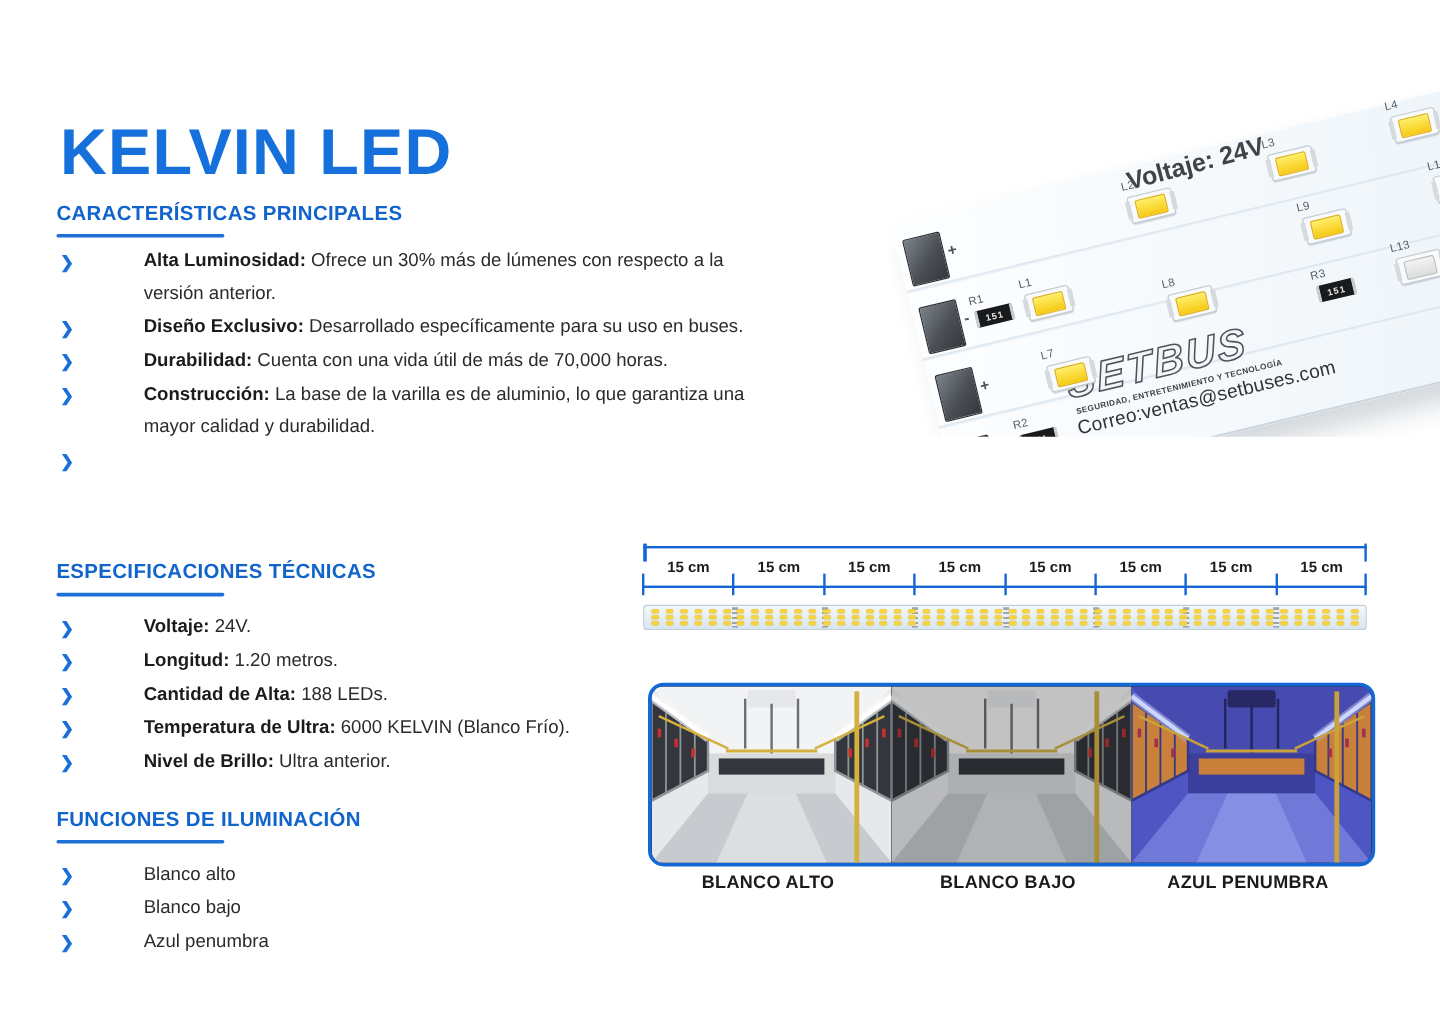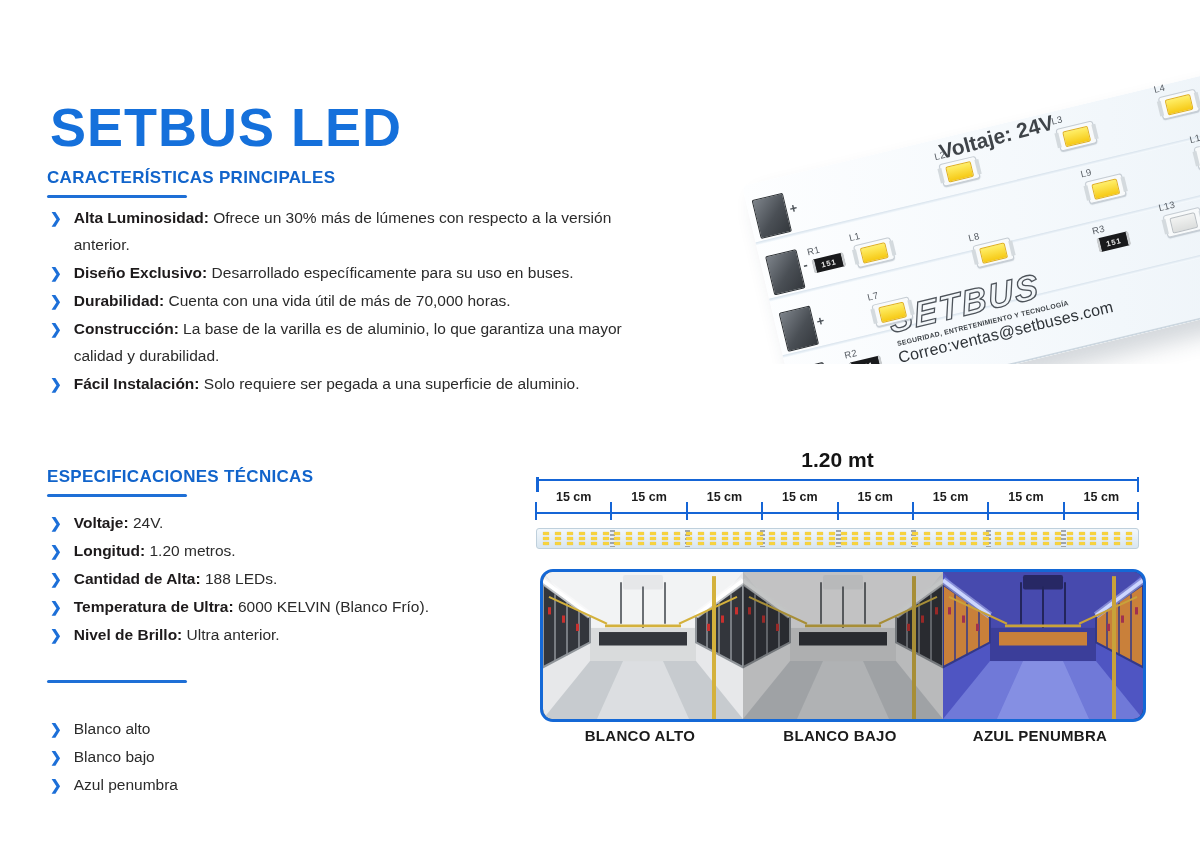--- a/index.html
+++ b/index.html
@@ -9,21 +9,21 @@
   
   .title{position:absolute;left:50px;top:60px;font-size:54px;font-weight:700;
          letter-spacing:1px;color:#1570DB;}
   .sec{position:absolute;left:47px;}
   .sec-h{font-size:17px;font-weight:700;letter-spacing:.3px;color:#1164CB;}
   .sec-u{width:140px;height:3px;background:#1E6FD6;border-radius:2px;margin-top:7px;}
   .list{position:absolute;left:50px;}
   .itm{display:flex;gap:12px;font-size:15.5px;line-height:1.74;margin-bottom:1px;}
   .chev{color:#1C6FD8;font-weight:700;font-size:14px;line-height:1.9;flex:0 0 auto;}
   .itm b{color:#1d1a1b;font-weight:700;}
-  .itm .txt-wrap{max-width:552px;}
+  .itm .txt-wrap{max-width:552px;margin-left:46px;}
 
   
   .board-wrap{position:absolute;left:728px;top:52px;width:472px;height:312px;overflow:hidden;}
   .board{position:absolute;left:14px;top:134px;width:640px;height:235px;
          background:linear-gradient(100deg,#fdfeff 0%,#f2f7fb 55%,#e9f0f6 100%);
          border-radius:6px;transform:rotate(-13.5deg);transform-origin:0 0;
          box-shadow:10px 16px 22px rgba(40,60,80,.20);border-bottom:2px solid #ccd7e0;}
   .groove{position:absolute;left:0;width:100%;height:3px;
           background:linear-gradient(#d7e2ec,#f7fbfe);}
   .pad{position:absolute;left:6px;width:30px;height:38px;border-radius:2px;
@@ -87,21 +87,21 @@
                --win:#c9803a;--frame:#333889;--glow:#ccd6ff;--pole:#c9a23a;--poleDark:#23255c;
                --handle:#a03050;--hatch:#23255c;}
   .shot-labels{position:absolute;left:540px;top:727px;width:600px;display:flex;}
   .shot-label{flex:1;text-align:center;font-size:15px;font-weight:700;color:#1b1b1b;letter-spacing:.3px;}
 </style>
 </head>
 <body>
 
 <div id="page">
 
-  <h1 class="title">SETBUS LED</h1>
+  <h1 class="title">KELVIN LED</h1>
 
   <div class="sec" style="top:168px;">
     <div class="sec-h">CARACTERÍSTICAS PRINCIPALES</div>
     <div class="sec-u"></div>
   </div>
   <div class="list" style="top:205px;width:585px;">
     <div class="itm">
       <span class="chev">❯</span>
       <span class="txt-wrap"><b>Alta Luminosidad:</b> <span>Ofrece un 30% más de lúmenes con respecto a la versión anterior.</span></span>
     </div>
@@ -116,21 +116,20 @@
       <span class="txt-wrap"><b>Durabilidad:</b> <span>Cuenta con una vida útil de más de 70,000 horas.</span></span>
     </div>
 
     <div class="itm">
       <span class="chev">❯</span>
       <span class="txt-wrap"><b>Construcción:</b> <span>La base de la varilla es de aluminio, lo que garantiza una mayor calidad y durabilidad.</span></span>
     </div>
 
     <div class="itm">
       <span class="chev">❯</span>
-      <span class="txt-wrap"><b>Fácil Instalación:</b> <span>Solo requiere ser pegada a una superficie de aluminio.</span></span>
     </div>
   </div>
 
   <div class="sec" style="top:467px;">
     <div class="sec-h">ESPECIFICACIONES TÉCNICAS</div>
     <div class="sec-u"></div>
   </div>
   <div class="list" style="top:510px;width:585px;">
     <div class="itm">
       <span class="chev">❯</span>
@@ -152,20 +151,21 @@
       <span class="txt-wrap"><b>Temperatura de Ultra:</b> <span>6000 KELVIN (Blanco Frío).</span></span>
     </div>
 
     <div class="itm">
       <span class="chev">❯</span>
       <span class="txt-wrap"><b>Nivel de Brillo:</b> <span>Ultra anterior.</span></span>
     </div>
   </div>
 
   <div class="sec" style="top:673px;">
+    <div class="sec-h">FUNCIONES DE ILUMINACIÓN</div>
     <div class="sec-u"></div>
   </div>
   <div class="list" style="top:716px;width:400px;">
     <div class="itm">
       <span class="chev">❯</span>
       <span class="txt-wrap"><b></b> <span>Blanco alto</span></span>
     </div>
 
     <div class="itm">
       <span class="chev">❯</span>
@@ -257,21 +257,20 @@
           <div class="res">151</div>
         </div>
         <div class="cmp" style="left: 332px; top: 134px;">
           <span class="lbl">R3</span>
           <div class="res">151</div>
         </div>
       </div>
   </div>
 
   <div class="dims">
-    <div class="dim-total-label">1.20 mt</div>
     <div class="dim-line"></div>
     <div class="dim-segs" id="segs">
         <div class="seg">15 cm</div>
         <div class="seg">15 cm</div>
         <div class="seg">15 cm</div>
         <div class="seg">15 cm</div>
         <div class="seg">15 cm</div>
         <div class="seg">15 cm</div>
         <div class="seg">15 cm</div>
         <div class="seg">15 cm</div>

